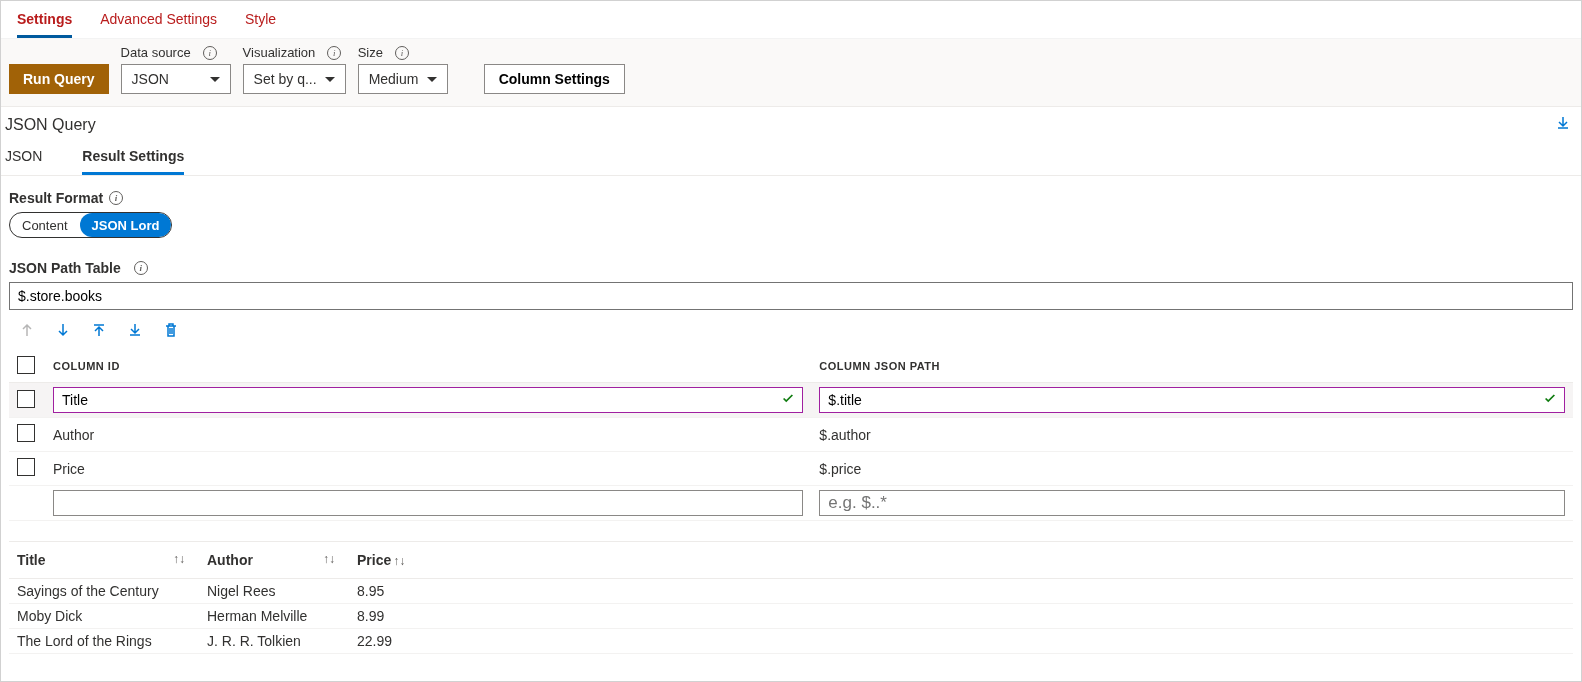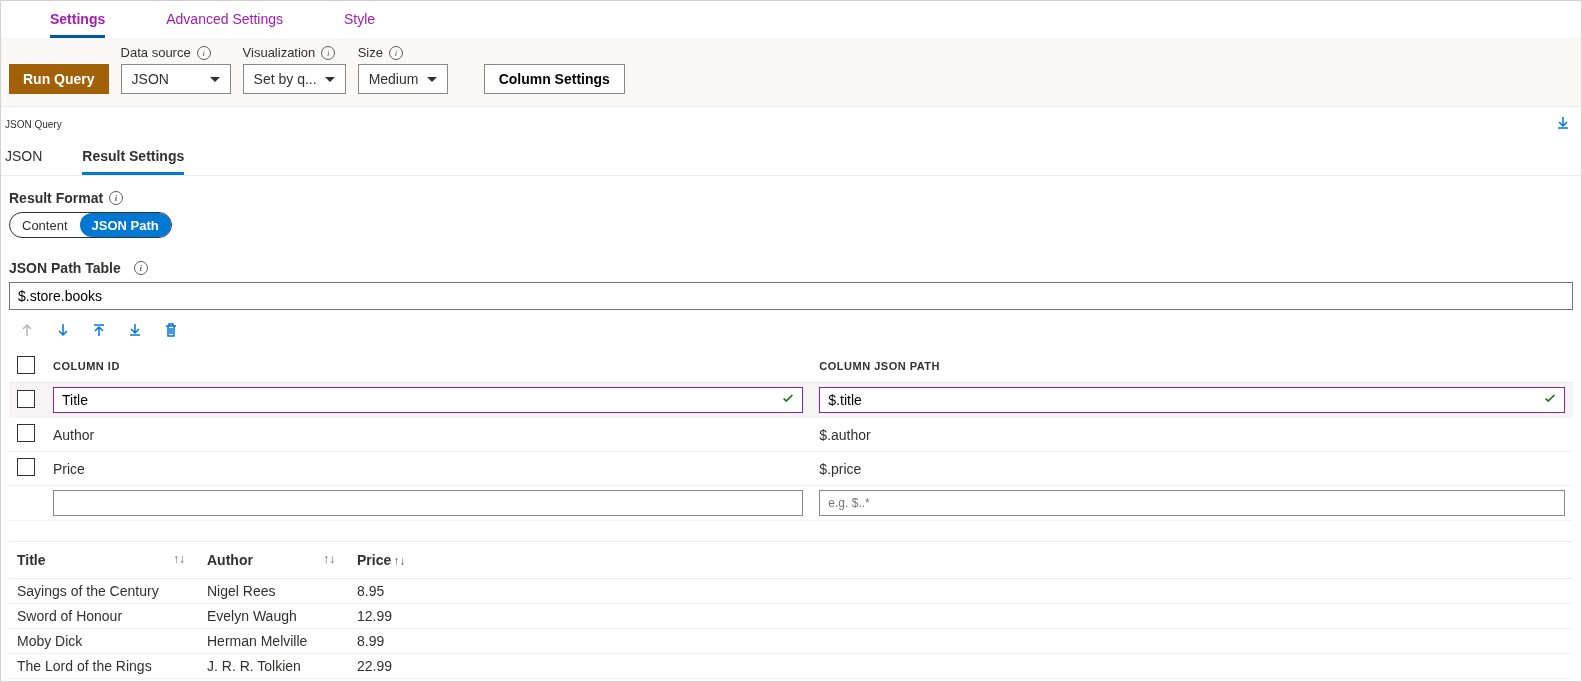--- a/index.html
+++ b/index.html
@@ -13,34 +13,34 @@
   }
   .container {
     border: 1px solid #d1d1d1;
     width: 100%;
     height: 100%;
     overflow: hidden;
   }
 
   
   .top-tabs { display: flex; padding: 6px 16px 0; gap: 28px; border-bottom: 1px solid #f3f3f3; }
-  .top-tab { padding: 4px 0 8px; cursor: pointer; font-size: 14px; color: #a21caf; margin-left: 33px; }
+  .top-tab { padding: 4px 0 8px; cursor: pointer; font-size: 14px; color: #b91c1c; }
   .top-tab.active { font-weight: 600; border-bottom: 3px solid #005a9e; }
 
   
   .toolbar {
     background: #faf9f8;
     padding: 6px 8px 12px;
     display: flex;
     align-items: flex-end;
     gap: 12px;
     border-bottom: 1px solid #edebe9;
   }
   .toolbar-group { display: flex; flex-direction: column; gap: 4px; }
-  .toolbar-label { font-size: 13px; color: #323130; display: flex; align-items: center; gap: 6px; }
+  .toolbar-label { font-size: 13px; color: #323130; display: flex; align-items: center; gap: 12px; }
   .run-btn {
     background: #a16207;
     color: #fff;
     border: none;
     padding: 6px 14px;
     font-size: 14px;
     font-weight: 600;
     cursor: pointer;
     height: 30px;
   }
@@ -88,21 +88,21 @@
     font-family: Georgia, serif;
     color: #605e5c;
   }
 
   .section-header {
     display: flex;
     justify-content: space-between;
     align-items: center;
     padding: 8px 10px 4px 4px;
   }
-  .section-title { font-size: 10px; color: #323130; }
+  .section-title { font-size: 16px; color: #323130; }
   .download-icon { color: #0078d4; cursor: pointer; }
 
   
   .sub-tabs { display: flex; padding: 10px 4px 0; gap: 40px; border-bottom: 1px solid #edebe9; }
   .sub-tab { padding-bottom: 8px; cursor: pointer; font-size: 14px; }
   .sub-tab.active { font-weight: 700; border-bottom: 3px solid #0078d4; }
 
   .form-section { padding: 14px 8px 0; }
   .field-label { font-size: 14px; font-weight: 600; display: flex; align-items: center; gap: 6px; margin-bottom: 6px; }
 
@@ -171,21 +171,21 @@
     right: 8px;
     top: 50%;
     transform: translateY(-50%);
     color: #107c10;
   }
   .cell-plain-input {
     width: 100%;
     border: 1px solid #8a8886;
     height: 26px;
     padding: 0 8px;
-    font-size: 12px;
+    font-size: 17px;
   }
 
   
   .results { margin-top: 20px; border-top: 1px solid #edebe9; }
   .results table { width: 100%; border-collapse: collapse; }
   .results th {
     text-align: left;
     font-size: 14px;
     font-weight: 600;
     padding: 10px 8px;
@@ -264,21 +264,21 @@
     <div class="sub-tab active">Result Settings</div>
   </div>
 
   <div class="form-section">
     <div class="field-label">
       <span>Result Format</span>
       <span class="info-icon">i</span>
     </div>
     <div class="pill-group">
       <div class="pill">Content</div>
-      <div class="pill active">JSON Path</div>
+      <div class="pill active">JSON Lord</div>
     </div>
 
     <div class="field-label path-table-label">
       <span>JSON Path Table</span>
       <span class="info-icon">i</span>
     </div>
     <input class="path-input" value="$.store.books" style="">
 
     
     <div class="row-actions">
@@ -370,26 +370,20 @@
           </tr>
         </thead>
         <tbody>
           <tr>
             <td>Sayings of the Century</td>
             <td>Nigel Rees</td>
             <td class="price">8.95</td>
             <td></td>
           </tr>
           <tr>
-            <td>Sword of Honour</td>
-            <td>Evelyn Waugh</td>
-            <td class="price">12.99</td>
-            <td></td>
-          </tr>
-          <tr>
             <td>Moby Dick</td>
             <td>Herman Melville</td>
             <td class="price">8.99</td>
             <td></td>
           </tr>
           <tr>
             <td>The Lord of the Rings</td>
             <td>J. R. R. Tolkien</td>
             <td class="price">22.99</td>
             <td></td>

